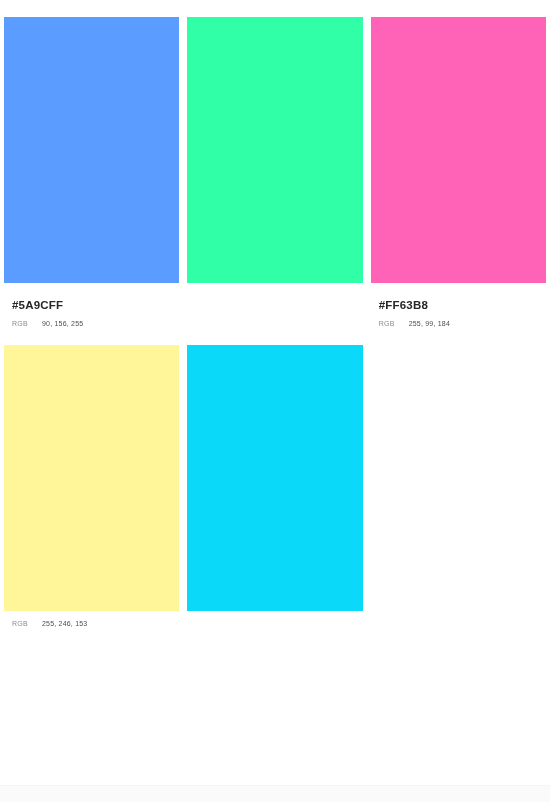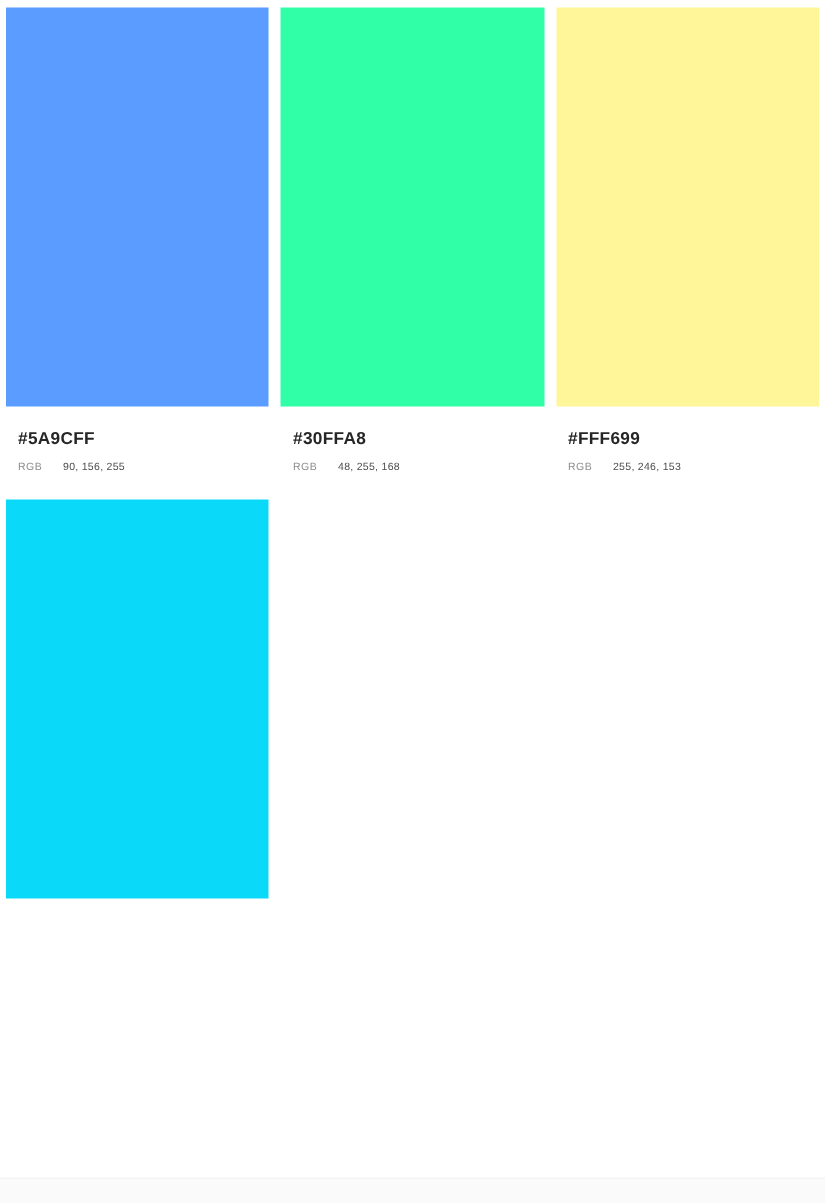--- a/index.html
+++ b/index.html
@@ -11,21 +11,21 @@
     height: 802px;
     background: #ffffff;
     font-family: "Liberation Sans", sans-serif;
     overflow: hidden;
     position: relative;
   }
 
   #palette-grid {
     position: absolute;
     left: 0;
-    top: 0;
+    top: 12px;
     width: 550px;
     box-sizing: border-box;
     padding: 5px 4px 0 4px;
     display: grid;
     grid-template-columns: repeat(3, 1fr);
     column-gap: 8px;
     row-gap: 0;
   }
 
   .color-card {
@@ -97,32 +97,34 @@
       <div class="card-info">
         <span class="hex-label">#5A9CFF</span>
         <div class="rgb-row">
           <span class="rgb-key">RGB</span>
           <span class="rgb-value">90, 156, 255</span>
         </div>
       </div>
     </div>
     <div class="color-card">
       <div class="swatch" style="background: rgb(48, 255, 168);"></div>
+    </div>
+    <div class="color-card">
+      <div class="swatch" style="background: rgb(255, 99, 184);"></div>
       <div class="card-info">
-        <span class="hex-label">#30FFA8</span>
+        <span class="hex-label">#FF63B8</span>
         <div class="rgb-row">
           <span class="rgb-key">RGB</span>
-          <span class="rgb-value">48, 255, 168</span>
+          <span class="rgb-value">255, 99, 184</span>
         </div>
       </div>
     </div>
     <div class="color-card">
       <div class="swatch" style="background: rgb(255, 246, 153);"></div>
       <div class="card-info">
-        <span class="hex-label">#FFF699</span>
         <div class="rgb-row">
           <span class="rgb-key">RGB</span>
           <span class="rgb-value">255, 246, 153</span>
         </div>
       </div>
     </div>
     <div class="color-card">
       <div class="swatch" style="background: rgb(11, 217, 250);"></div>
     </div>
   </div>

